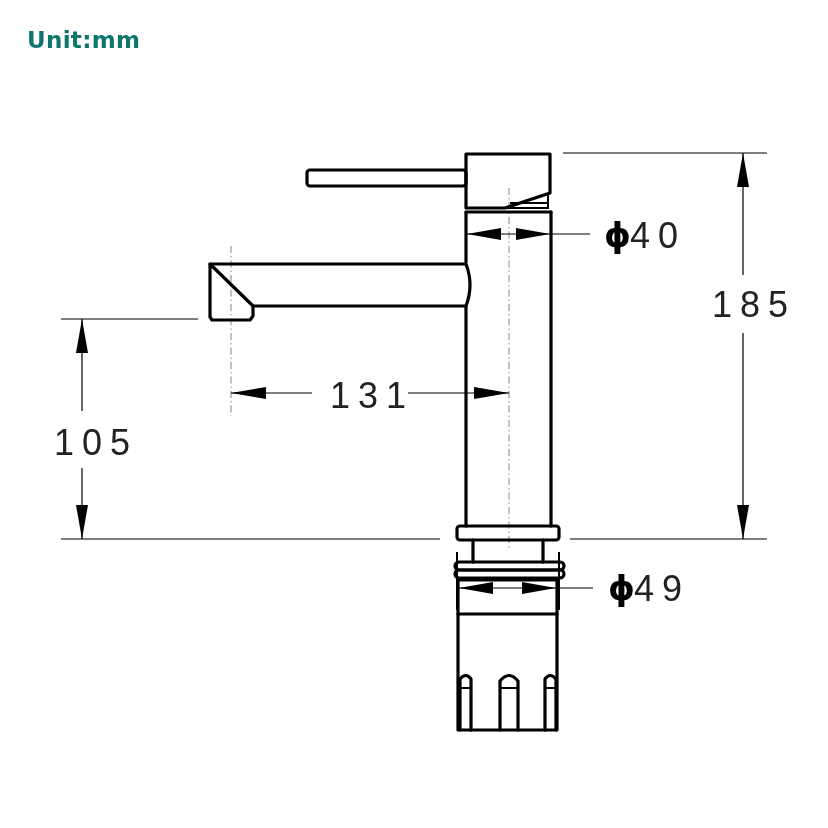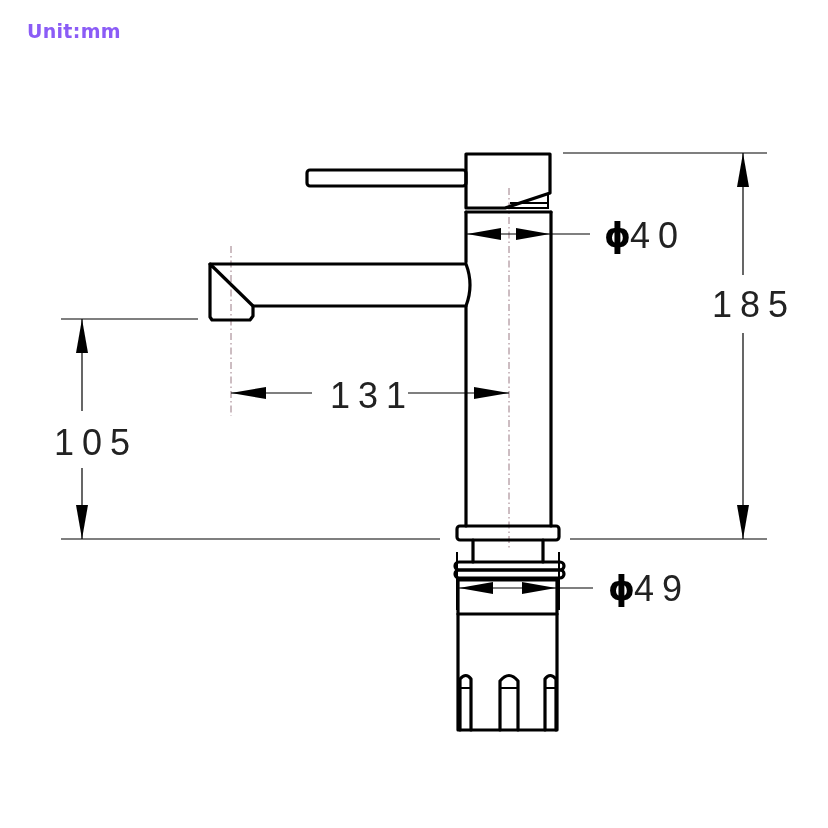--- a/index.html
+++ b/index.html
@@ -1,20 +1,20 @@
 <!DOCTYPE html>
 <html><head>
   <meta charset="utf-8">
   <style>
     html, body { margin: 0; padding: 0; background: #ffffff; }
     body { width: 828px; height: 828px; position: relative; overflow: hidden; }
     .unit-label {
-      position: absolute; left: 27px; top: 20px;
+      position: absolute; left: 27px; top: 27px;
       font-family: "DejaVu Sans", sans-serif; font-weight: bold;
-      font-size: 19px; color: #8b5cf6; letter-spacing: 0.3px;
+      font-size: 23px; color: #0f766e; letter-spacing: 0.3px;
     }
     svg { position: absolute; left: 0; top: 0; }
     .part { fill: none; stroke: #000; stroke-width: 3.2; stroke-linejoin: round; stroke-linecap: round; }
     .part-thin { fill: none; stroke: #000; stroke-width: 2; }
     .dim { fill: none; stroke: #000; stroke-width: 1.2; }
     .center { fill: none; stroke: #9a7a84; stroke-width: 1; stroke-dasharray: 7 3 1.5 3; }
     .arrow { fill: #000; stroke: none; }
     .dim-text {
       font-family: "Liberation Sans", sans-serif; font-size: 36px;
       fill: #222; font-weight: 300; letter-spacing: 8px;

